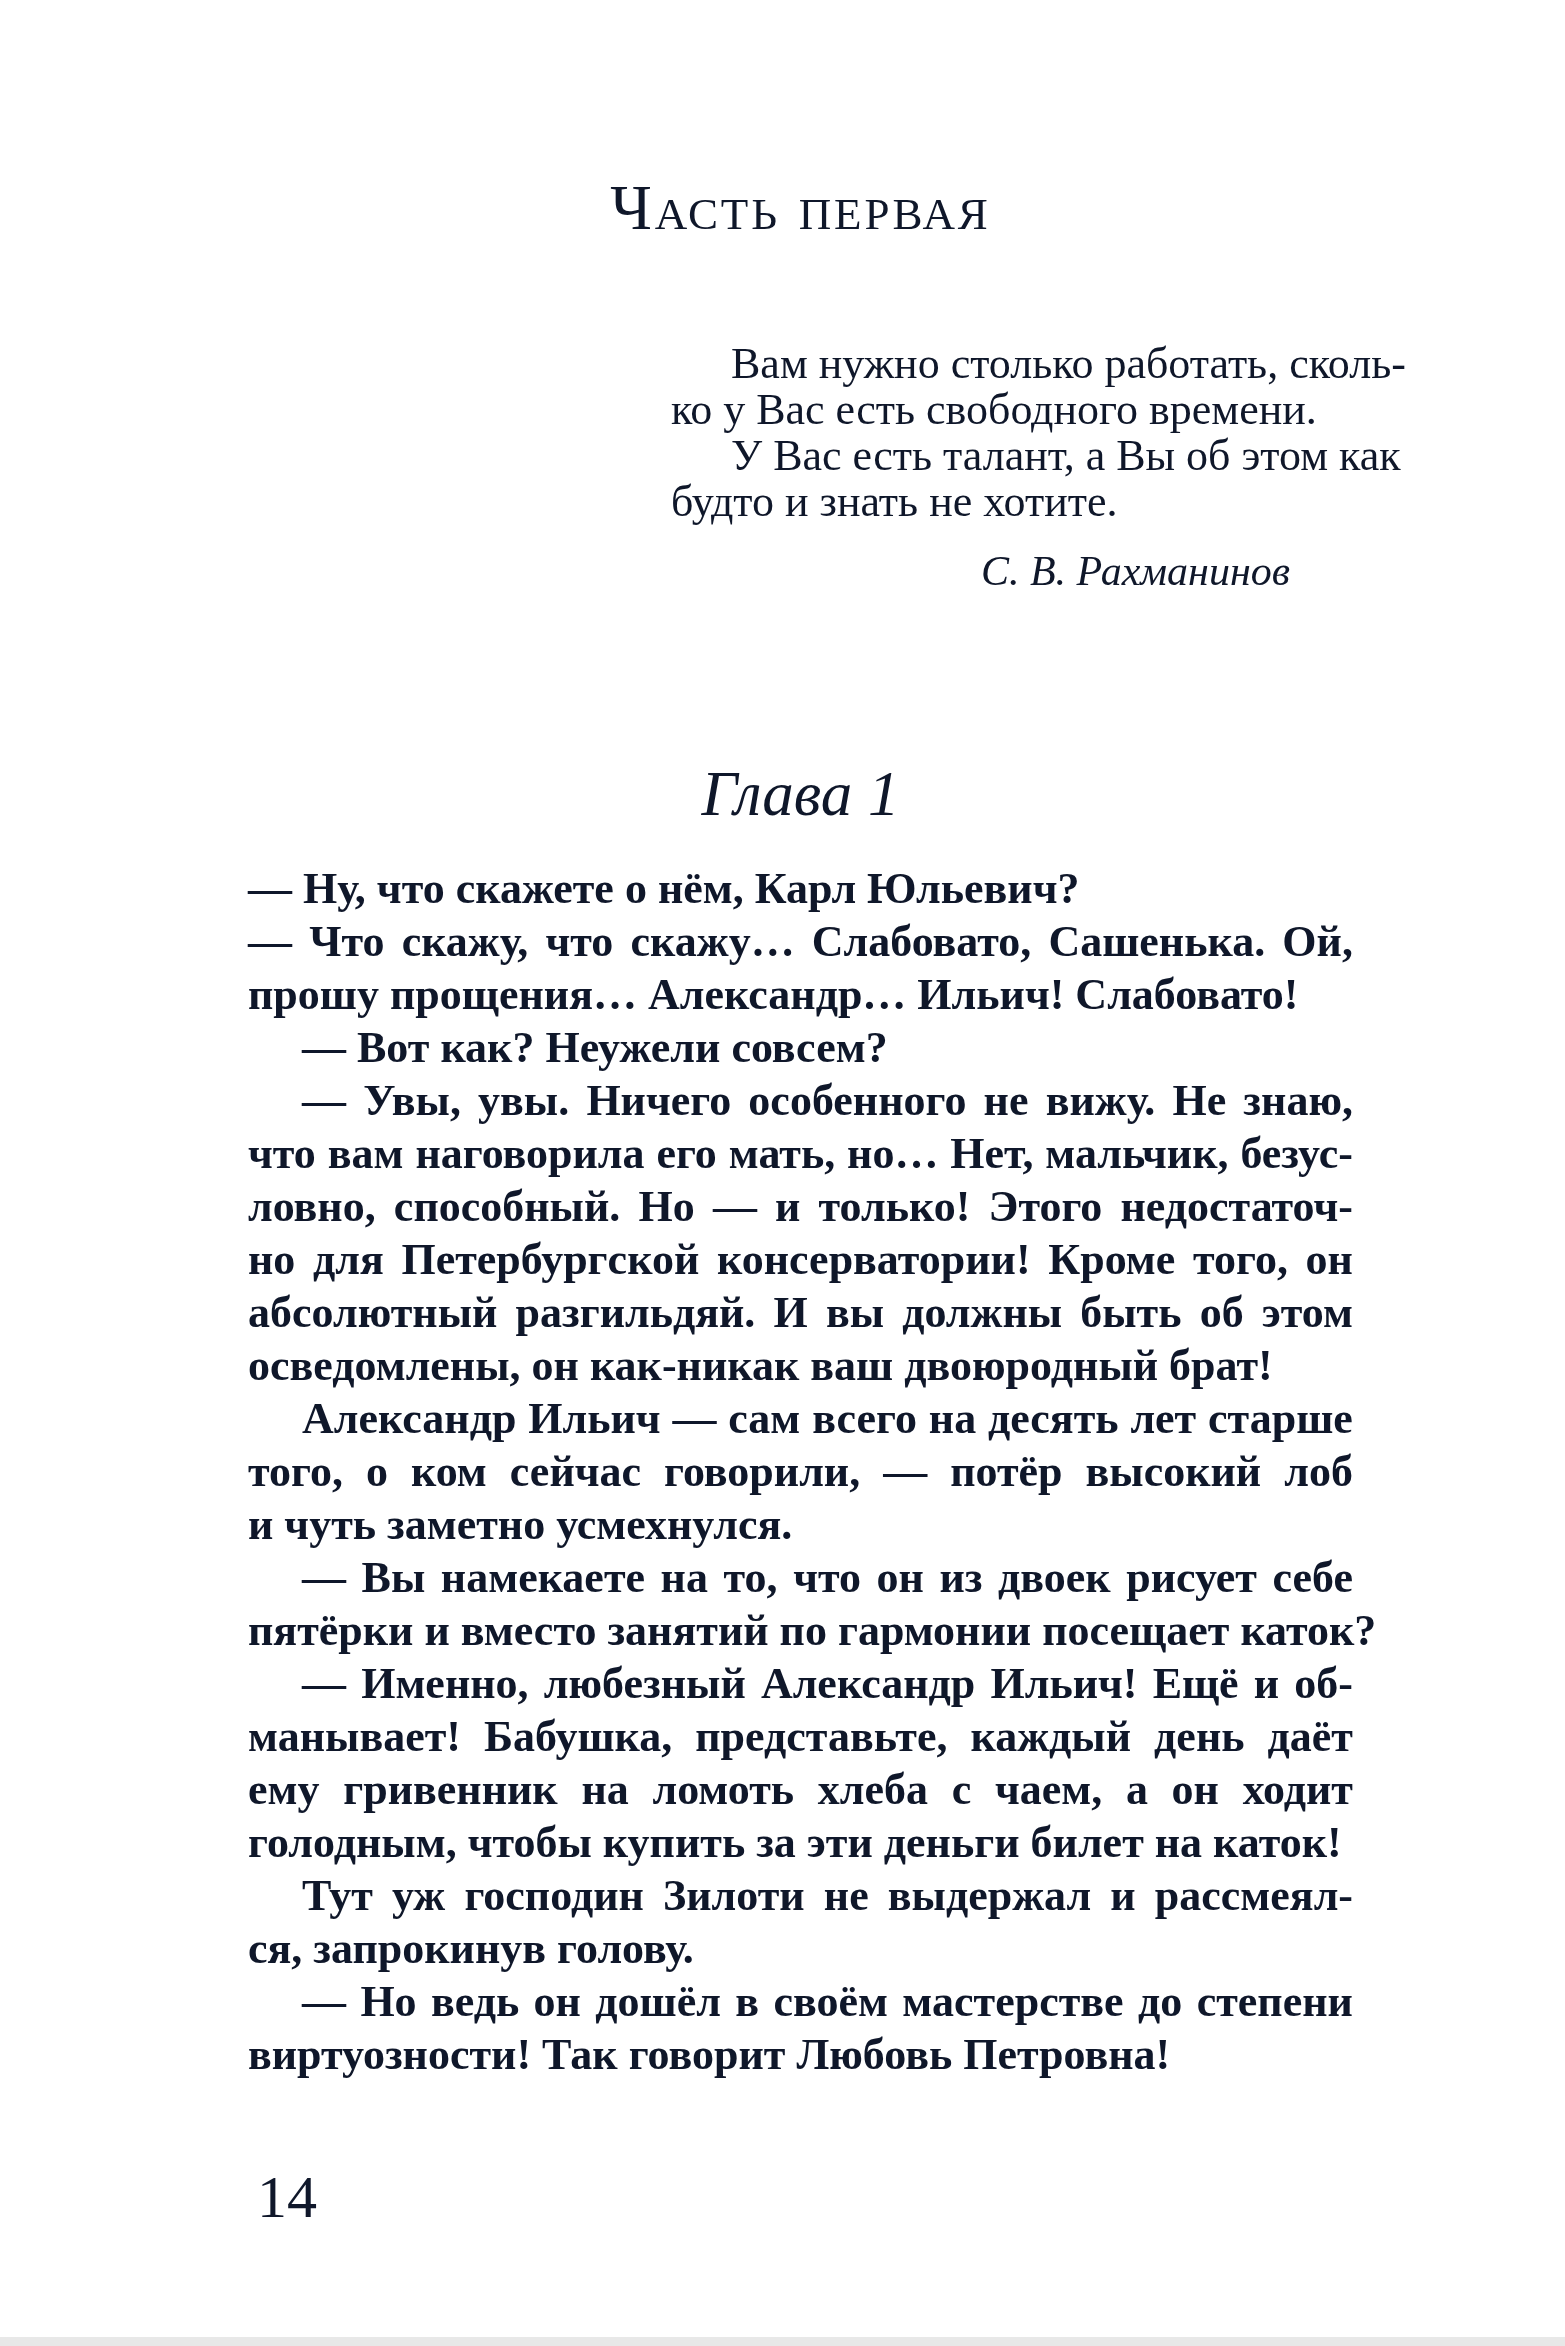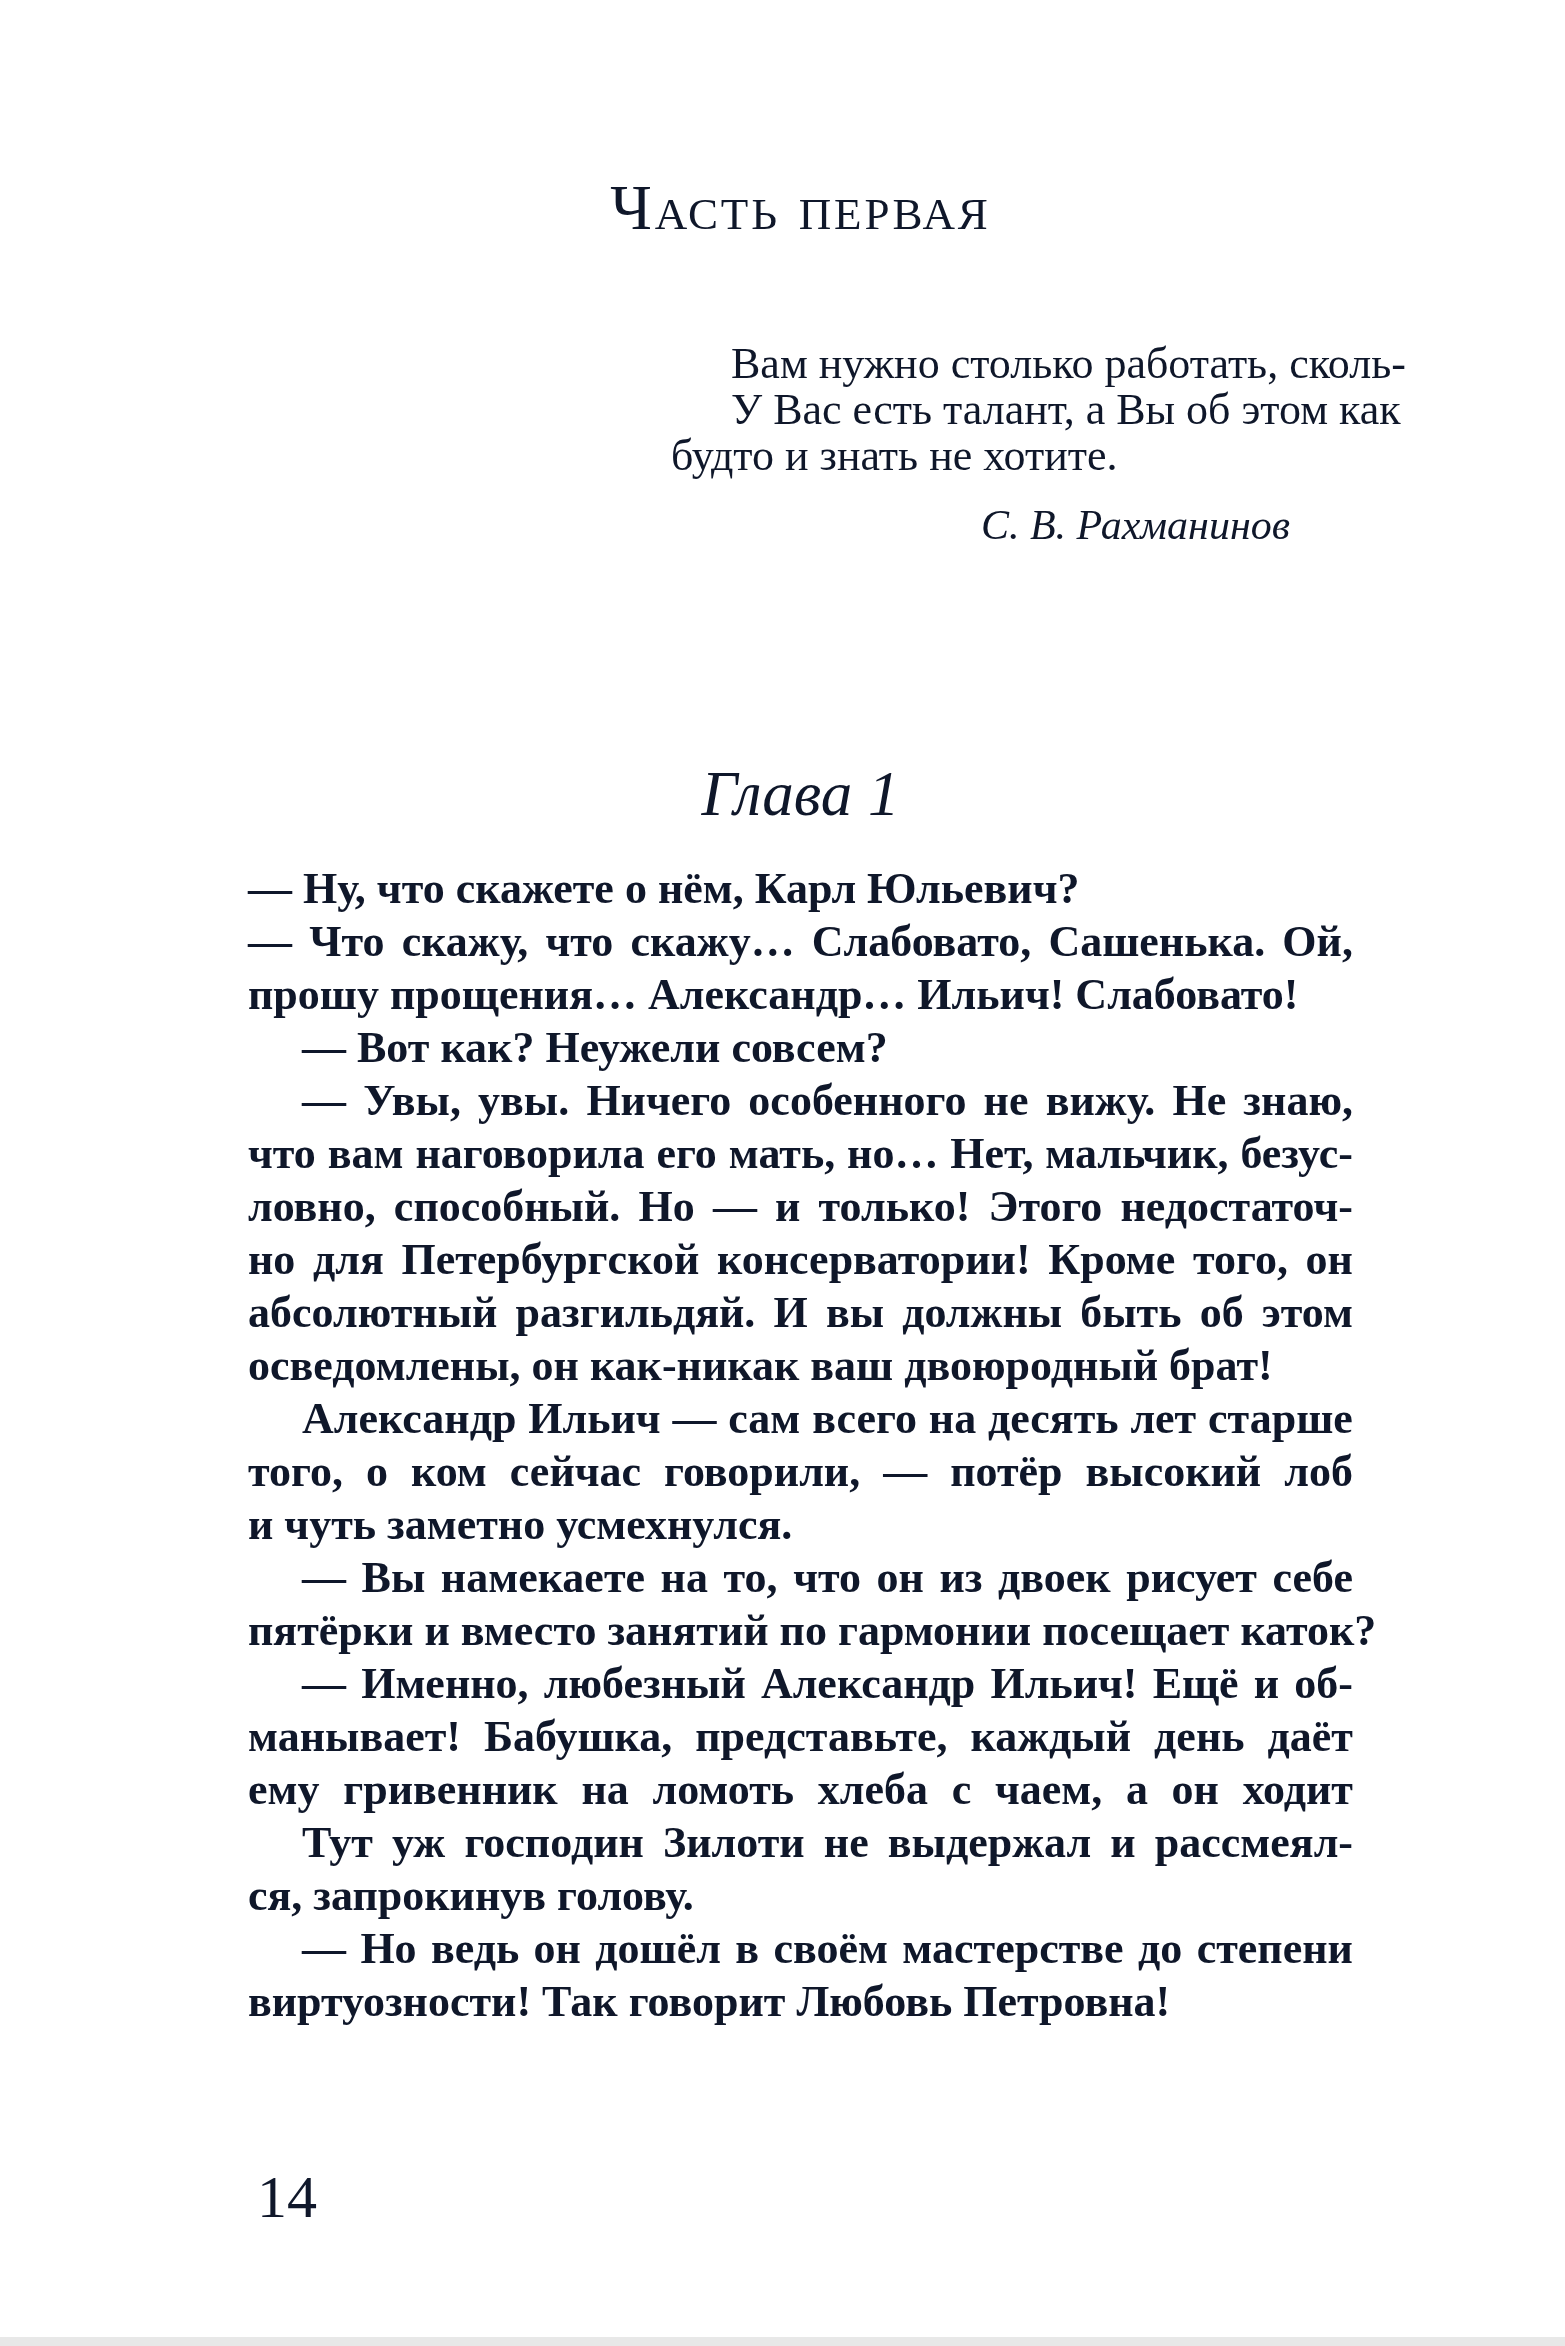--- a/index.html
+++ b/index.html
@@ -89,20 +89,21 @@
 </head>
 <body>
 
 <div class="page">
 
   <h1 class="part-title">Часть первая</h1>
 
   <div class="epigraph">
     <div class="ep-lines" id="epigraph-lines">
         <div class="line ind">Вам нужно столько работать, сколь-</div>
+        <div class="line">ко у Вас есть свободного времени.</div>
         <div class="line ind">У Вас есть талант, а Вы об этом как</div>
         <div class="line">будто и знать не хотите.</div>
       </div>
     <div class="ep-attr">С. В. Рахманинов</div>
   </div>
 
   <h2 class="chapter-title">Глава 1</h2>
 
   <div class="body-text" id="body-lines">
       <div class="line">— Ну, что скажете о нём, Карл Юльевич?</div>
@@ -230,20 +231,21 @@
         <span>гривенник</span>
         <span>на</span>
         <span>ломоть</span>
         <span>хлеба</span>
         <span>с</span>
         <span>чаем,</span>
         <span>а</span>
         <span>он</span>
         <span>ходит</span>
       </div>
+      <div class="line">голодным, чтобы купить за эти деньги билет на каток!</div>
       <div class="line ind j">
         <span>Тут</span>
         <span>уж</span>
         <span>господин</span>
         <span>Зилоти</span>
         <span>не</span>
         <span>выдержал</span>
         <span>и</span>
         <span>рассмеял-</span>
       </div>

